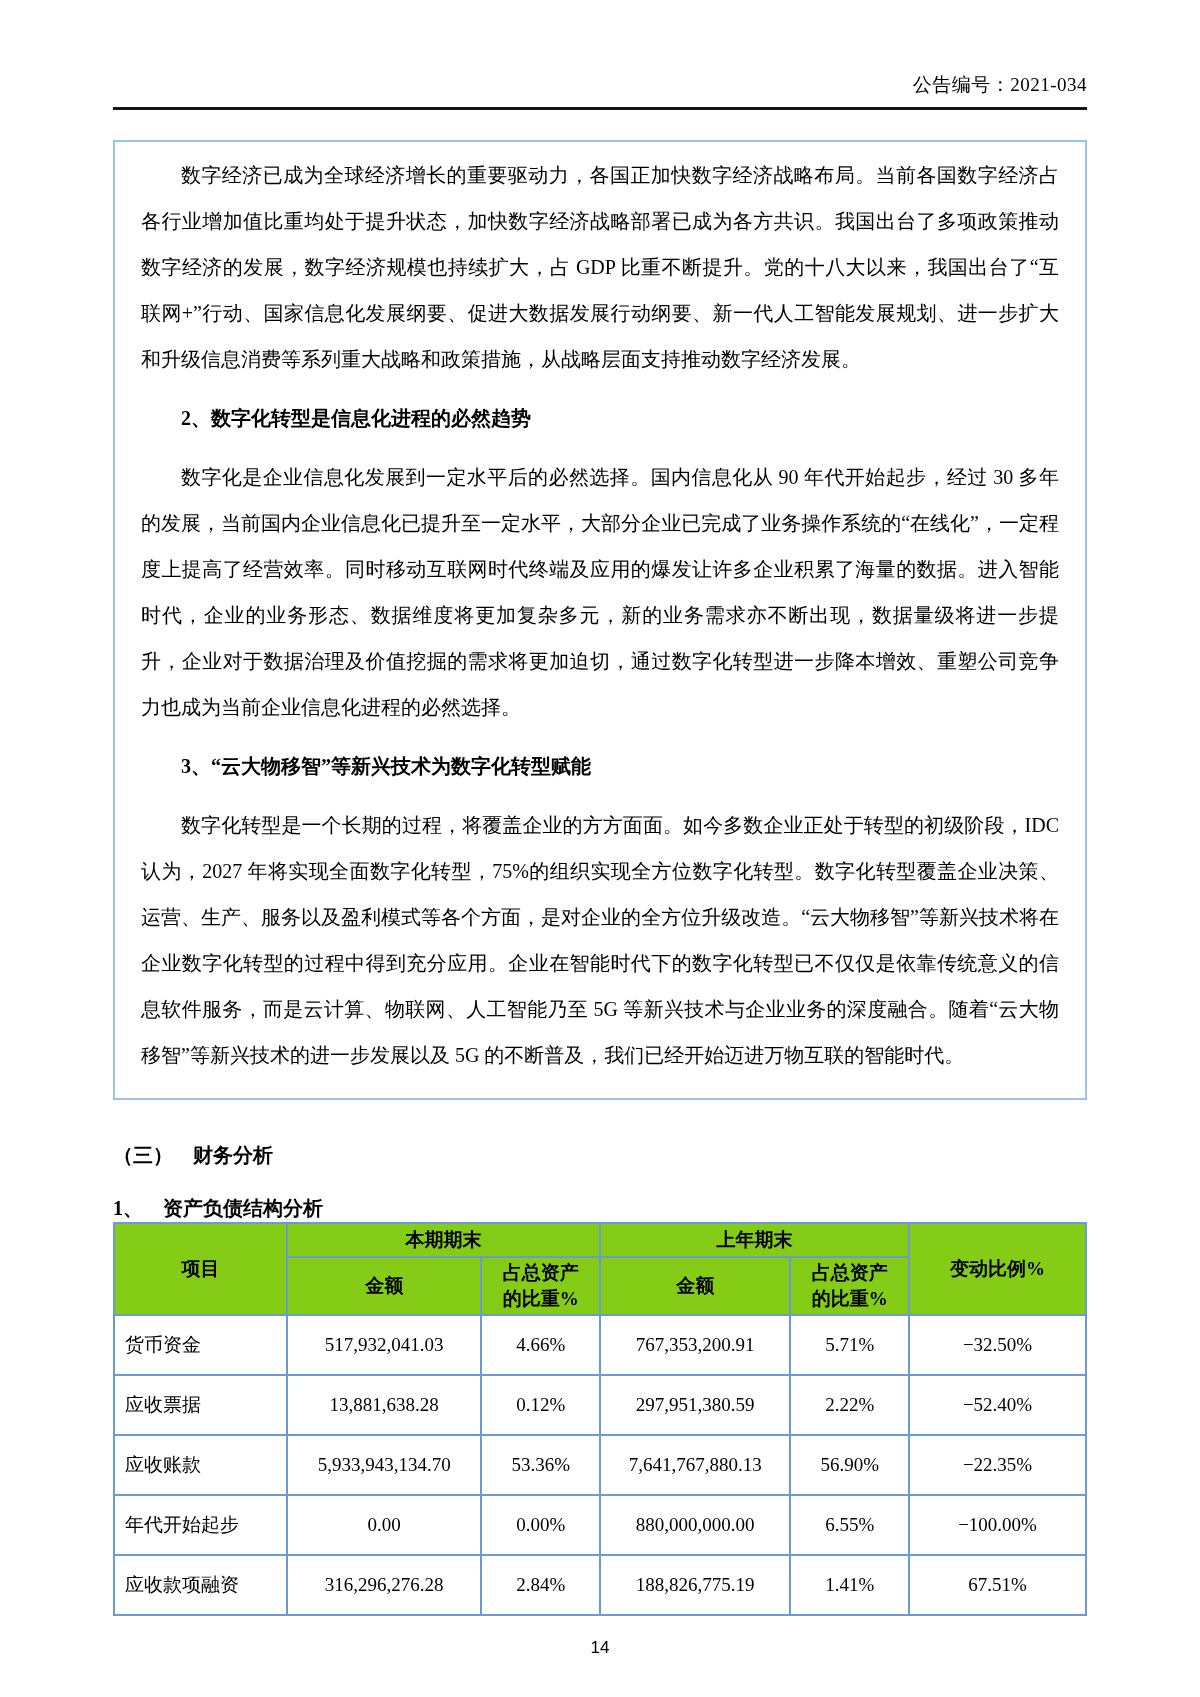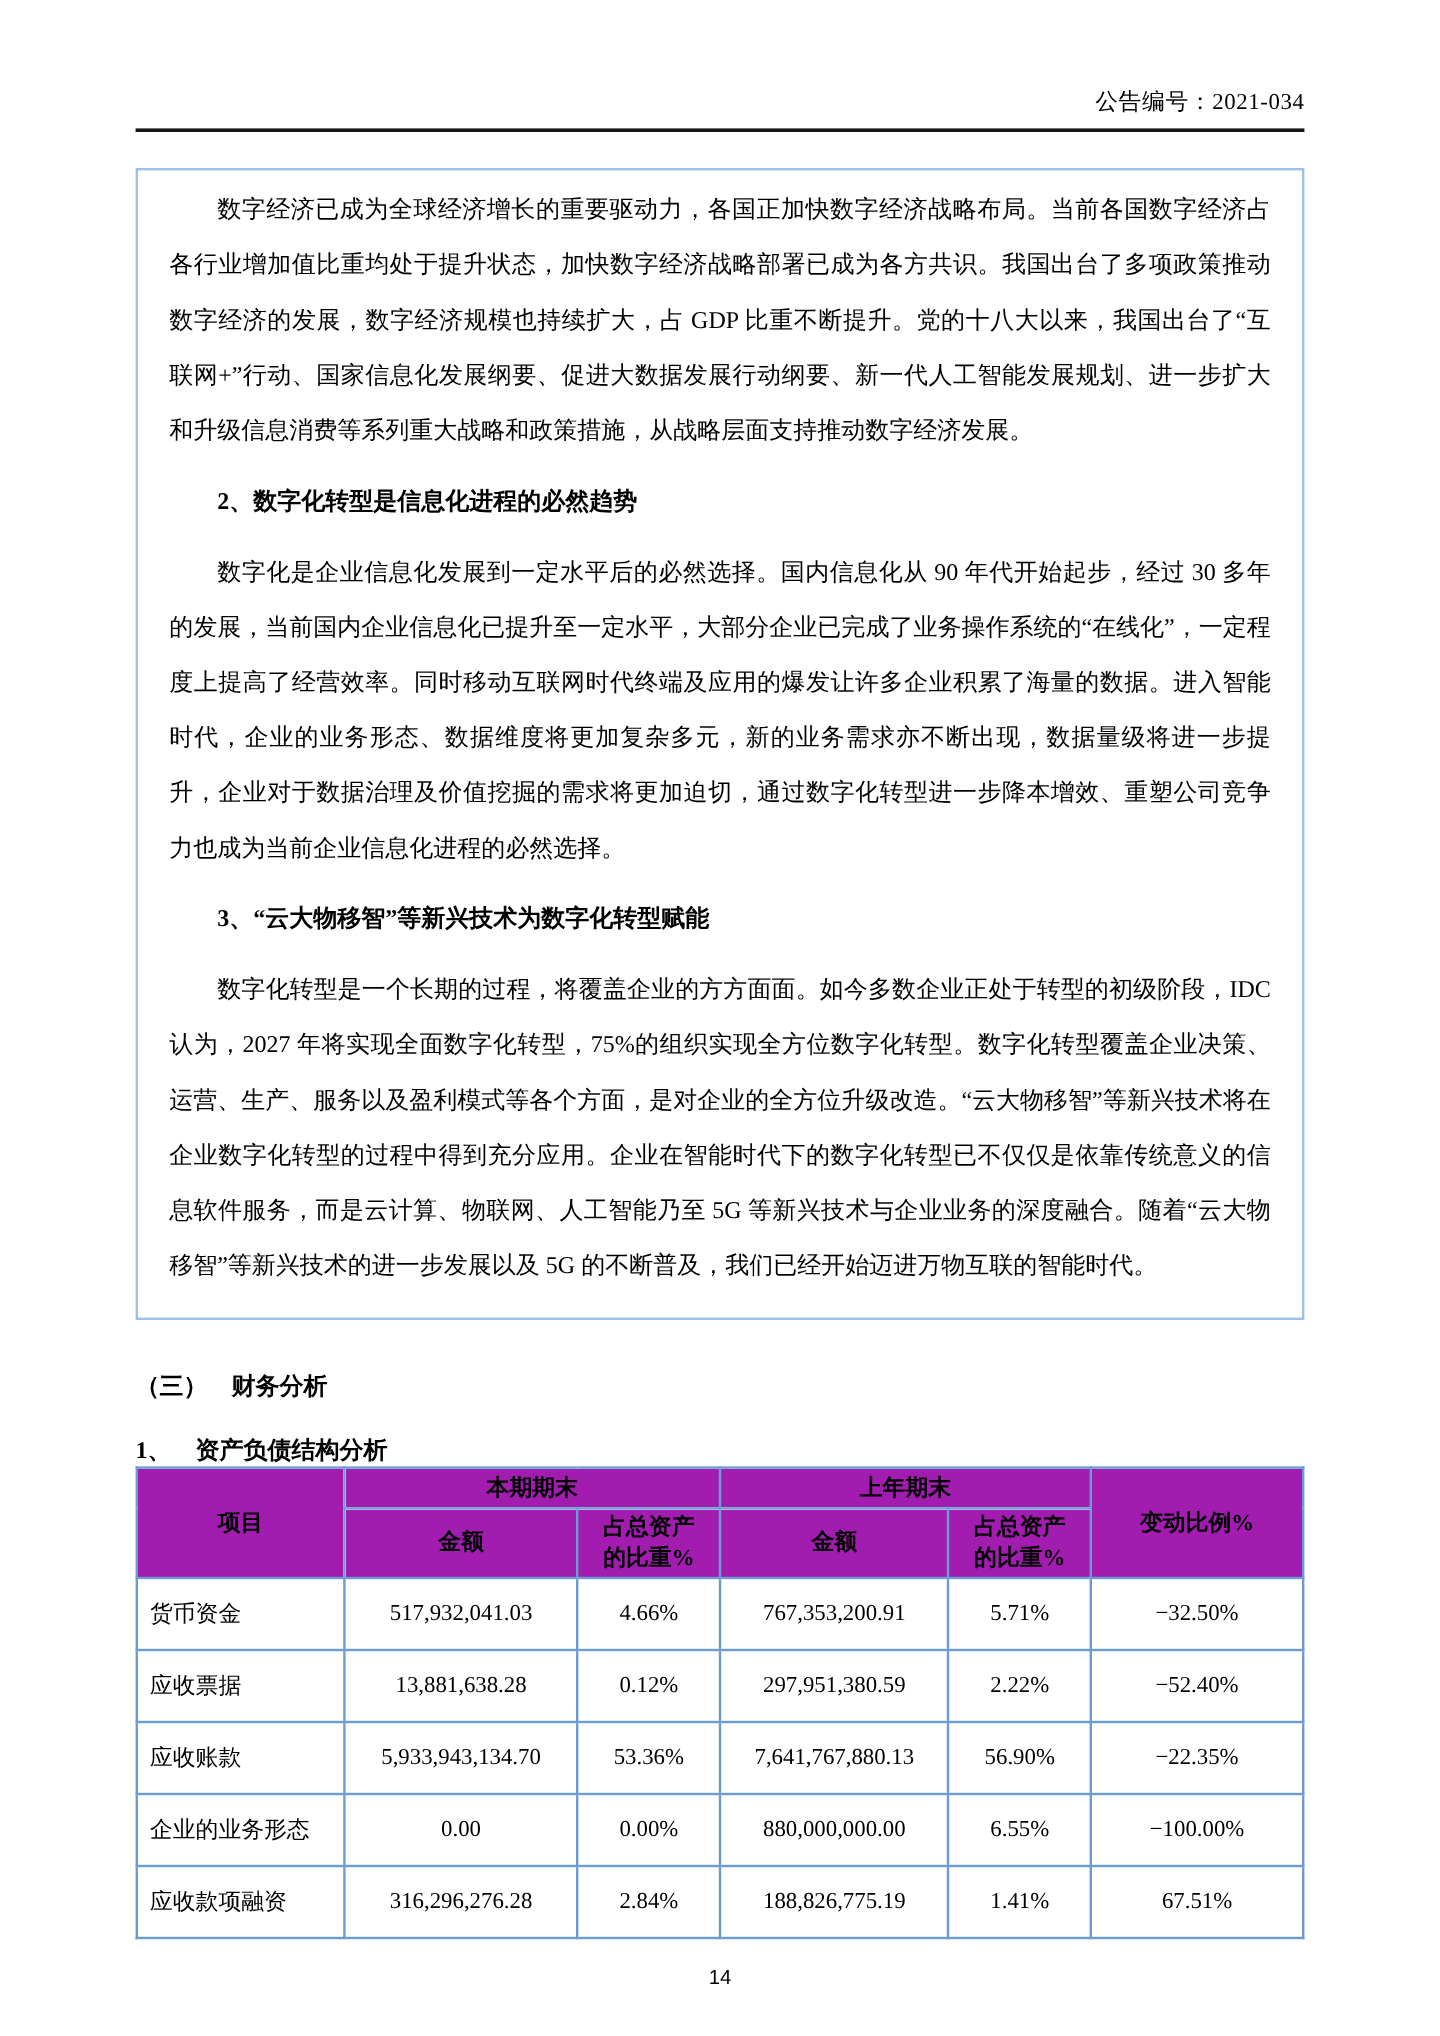--- a/index.html
+++ b/index.html
@@ -74,21 +74,21 @@
     border-collapse: collapse;
     table-layout: fixed;
     font-size: 19px;
   }
   .balance-table th, .balance-table td {
     border: 2px solid #6b9bd2;
     vertical-align: middle;
     overflow: hidden;
   }
   .balance-table thead th {
-    background: #a21caf;
+    background: #84cc16;
     font-weight: bold;
     text-align: center;
     padding: 2px 4px;
   }
   .balance-table thead tr.hrow1 th { height: 34px; }
   .balance-table thead tr.hrow2 th { height: 58px; line-height: 26px; }
   .balance-table thead th.ratio-head { padding: 2px 14px; }
   .balance-table tbody td {
     height: 33px;
     padding: 16px 10px;
@@ -172,21 +172,21 @@
       </tr>
       <tr>
         <td class="item">应收账款</td>
         <td class="num">5,933,943,134.70</td>
         <td class="num">53.36%</td>
         <td class="num">7,641,767,880.13</td>
         <td class="num">56.90%</td>
         <td class="num">−22.35%</td>
       </tr>
       <tr>
-        <td class="item">企业的业务形态</td>
+        <td class="item">年代开始起步</td>
         <td class="num">0.00</td>
         <td class="num">0.00%</td>
         <td class="num">880,000,000.00</td>
         <td class="num">6.55%</td>
         <td class="num">−100.00%</td>
       </tr>
       <tr>
         <td class="item">应收款项融资</td>
         <td class="num">316,296,276.28</td>
         <td class="num">2.84%</td>

